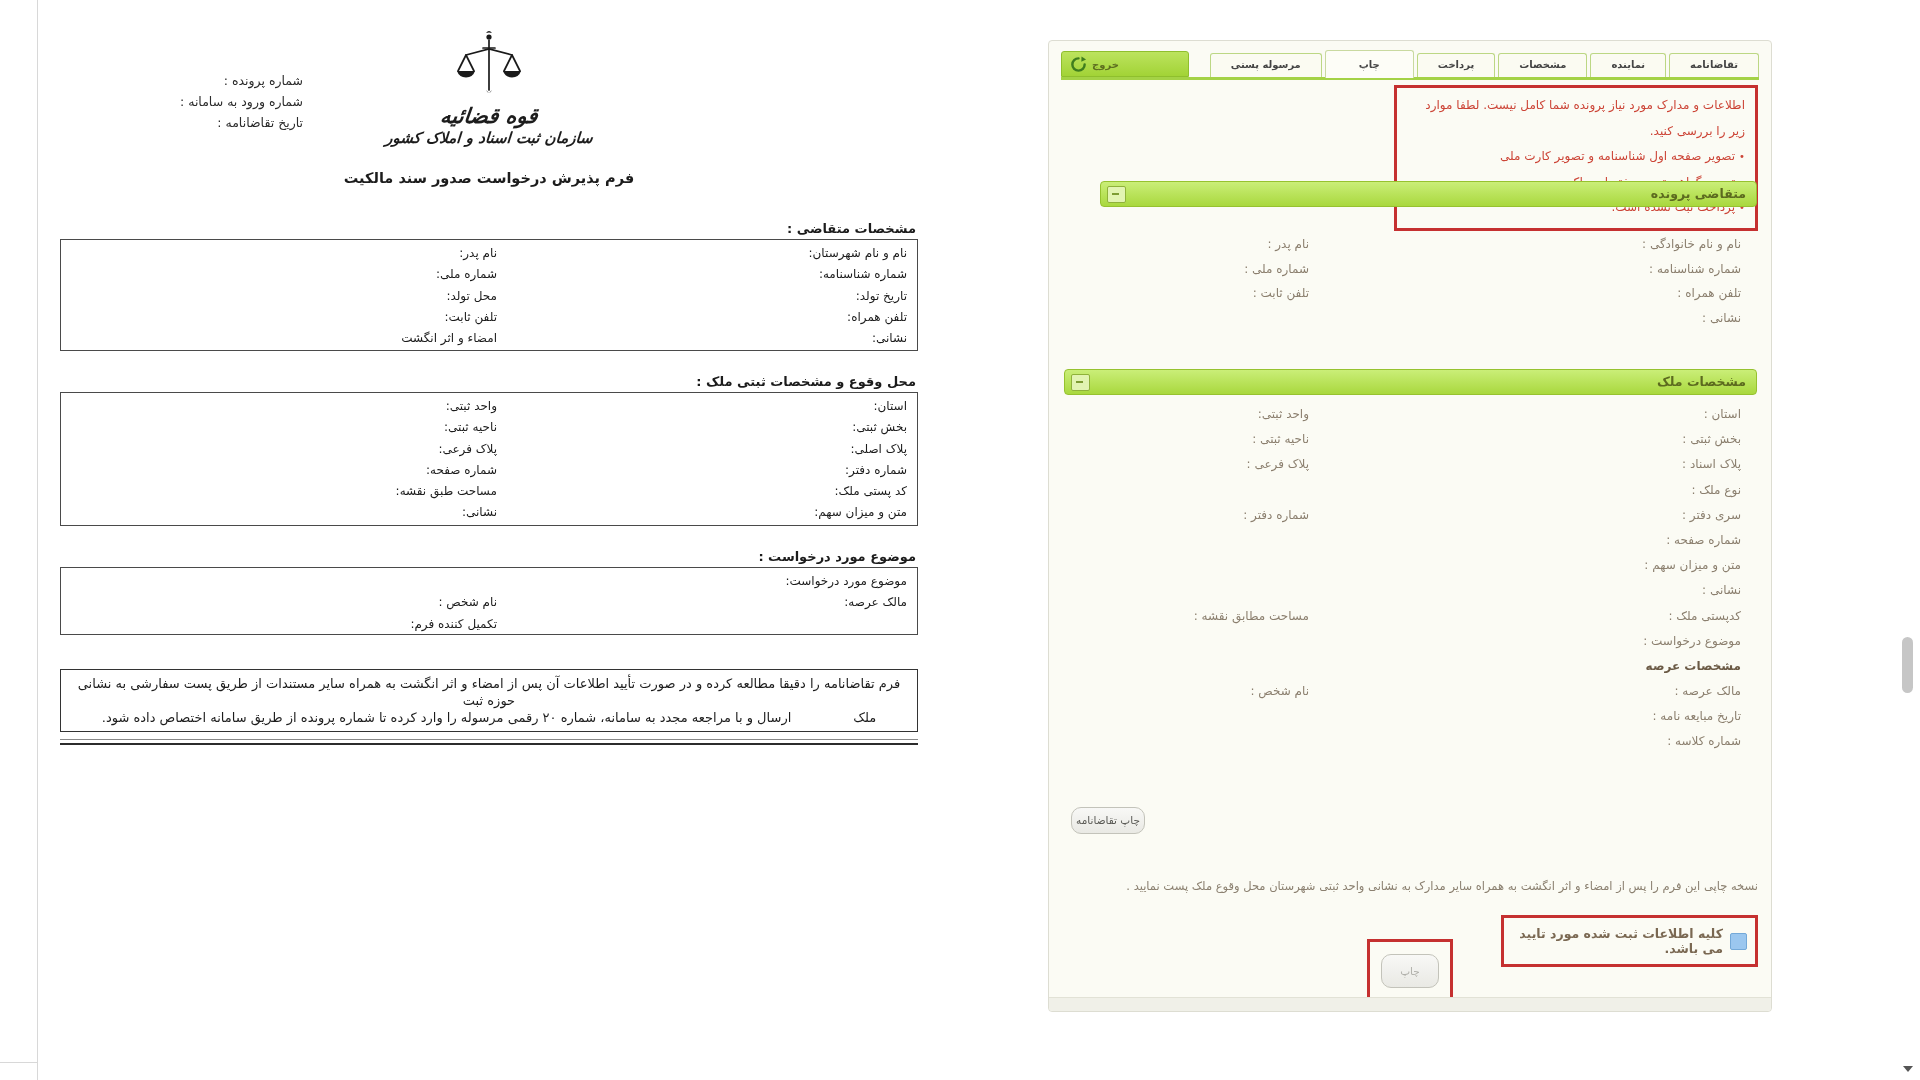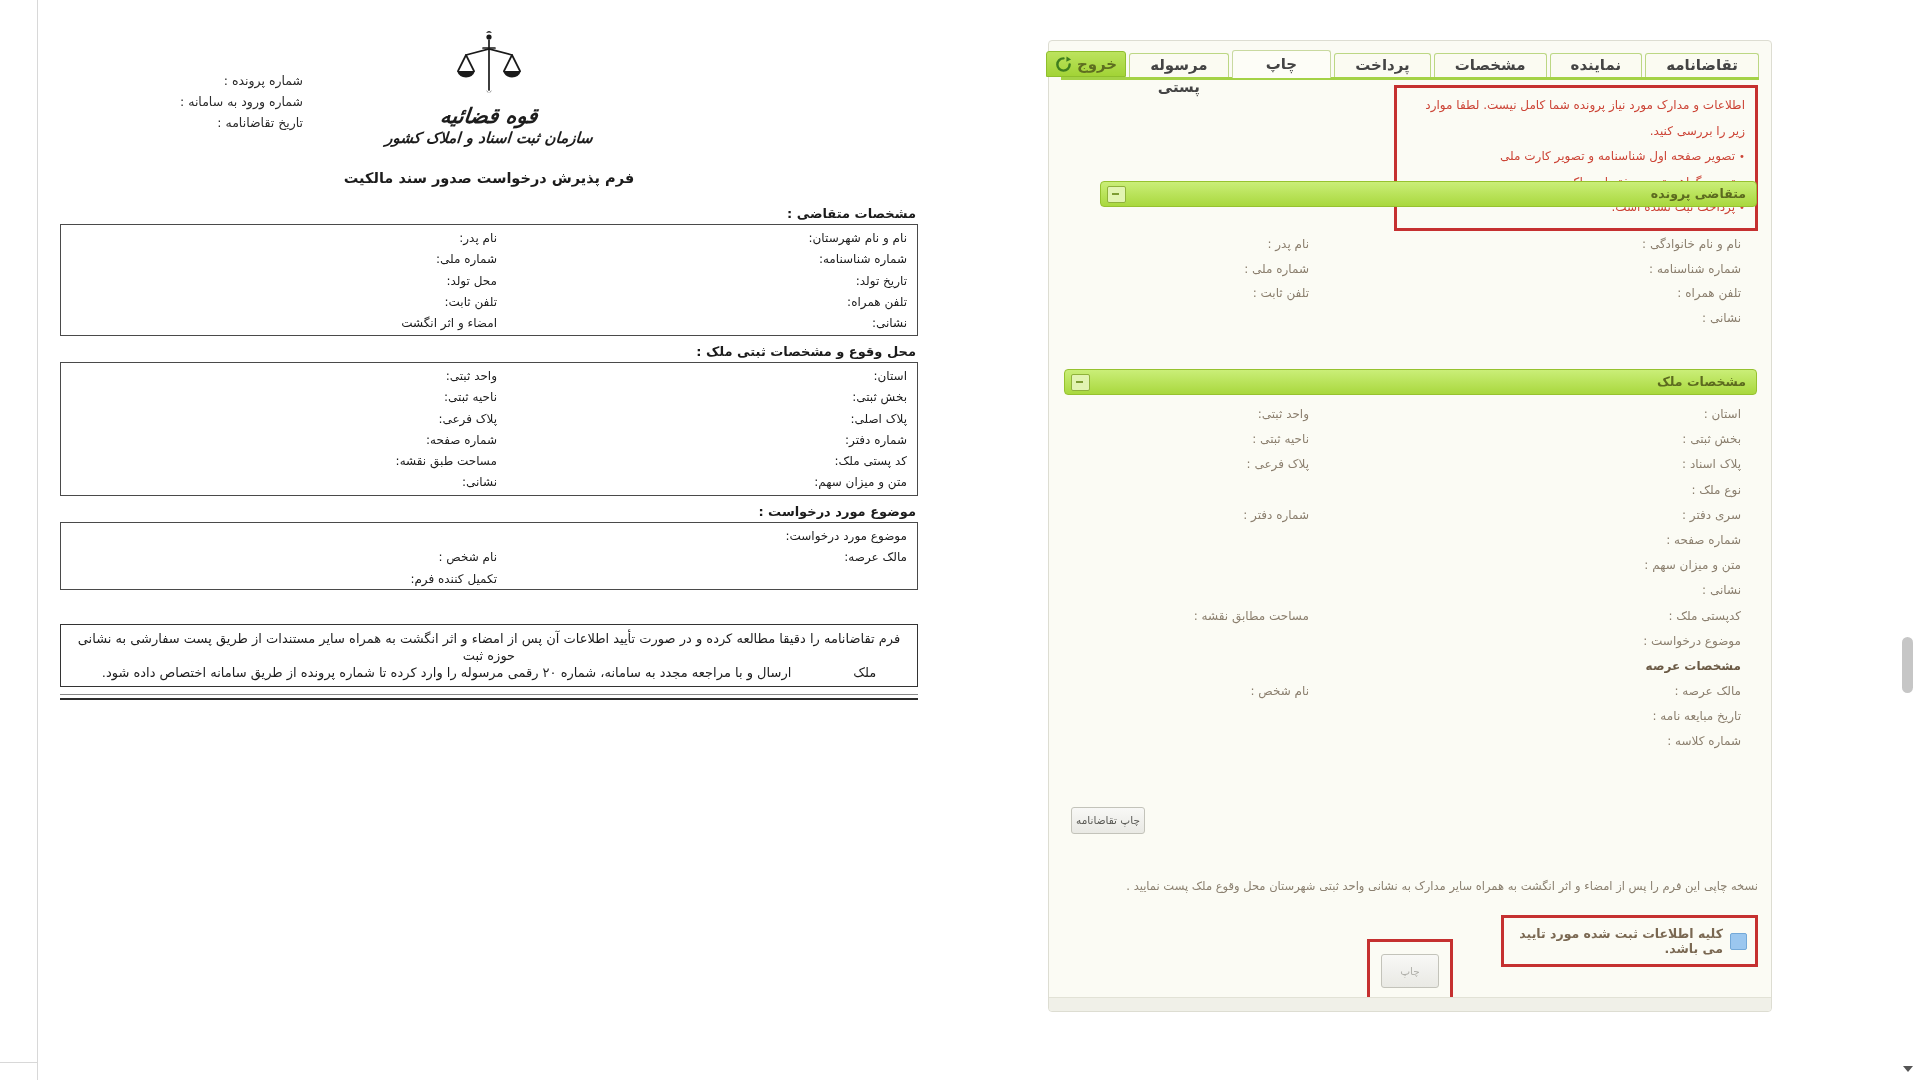--- a/index.html
+++ b/index.html
@@ -11,42 +11,42 @@
   #sb-down{position:absolute;left:1903px;top:1066px;width:0;height:0;
     border-left:5px solid transparent;border-right:5px solid transparent;border-top:6px solid #555;}
   
   #document{position:absolute;left:60px;top:28px;width:858px;color:#1c1c1c;direction:rtl;}
   .doc-header{position:relative;height:168px;text-align:center;}
   .doc-hfields{position:absolute;left:120px;top:40px;text-align:right;font-size:12.5px;line-height:21px;color:#2b2b2b;direction:rtl;}
   .emblem{display:block;margin:2px auto 0;}
   .callig1{font-size:21px;font-weight:bold;font-style:italic;transform:skewX(-6deg);line-height:24px;}
   .callig2{font-size:15px;font-weight:bold;font-style:italic;transform:skewX(-4deg);line-height:20px;}
   .doc-title{font-size:14.5px;font-weight:bold;margin-top:22px;}
-  .sec-label{font-size:13px;font-weight:bold;text-align:right;margin:8px 2px 3px;}
+  .sec-label{font-size:13px;font-weight:bold;text-align:right;margin:23px 2px 3px;}
   .doc-box{position:relative;border:1px solid #4a4a4a;background:#fff;padding-top:4px;direction:rtl;}
   .doc-box .frow{position:relative;height:21.3px;font-size:12px;}
   .doc-box .fl{position:absolute;top:2px;white-space:nowrap;}
   .doc-box .fl.r{right:10px;}
   .doc-box .fl.m{right:420px;}
   #doc-box1{height:106px;}
   #doc-box2{height:128px;}
   #doc-box3{height:62px;margin-bottom:34px;}
   .doc-footer{border:1px solid #333;padding:5px 10px;font-size:13px;line-height:17px;text-align:center;margin-top:28px;}
   .doc-footer .l2{display:inline-block;}
   .doc-footer .gapsp{display:inline-block;width:62px;}
   .doc-rule{margin-top:7px;height:3px;border-top:1px solid #888;border-bottom:2px solid #2c2c2c;}
   
   #panel{position:absolute;left:1048px;top:40px;width:722px;height:970px;background:#fbfbf4;
     border:1px solid #ddddd2;border-radius:4px;direction:rtl;}
   #panel-footer{position:absolute;left:0;right:0;bottom:0;height:13px;background:#f0f0e8;
     border-top:1px solid #e2e2d6;border-radius:0 0 4px 4px;}
   
   #tabs{position:absolute;top:9px;left:12px;right:12px;height:27px;display:flex;direction:rtl;
     align-items:flex-end;gap:3px;border-bottom:3px solid #a4d246;}
-  .tab{box-sizing:border-box;height:24px;line-height:22px;padding:0 20px;font-size:15px;font-weight:bold;color:#444;
+  .tab{box-sizing:border-box;height:24px;line-height:22px;padding:0 20px;font-size:10px;font-weight:bold;color:#444;
     background:#fbfbf2;border:1px solid #bcd784;border-bottom:none;border-radius:3px 3px 0 0;text-align:center;cursor:pointer;}
   .tab.active{height:28px;line-height:27px;padding:0 33px;background:#fdfdf7;border-color:#c9d9a0;margin-bottom:-1px;}
   .tab.exit{height:26px;line-height:25px;background:linear-gradient(#bce35e,#a2d336);border:1px solid #8fbf2d;
     width:128px;padding:0 8px;display:flex;align-items:center;justify-content:flex-end;gap:5px;color:#5e6e20;margin-right:auto;}
   .tab.exit .exicon{width:17px;height:17px;display:inline-block;}
   
   #warning{position:absolute;left:345px;top:44px;width:364px;box-sizing:border-box;border:3px solid #c53030;
     padding:5px 10px 7px;color:#cc4436;font-size:12px;line-height:25.5px;text-align:right;direction:rtl;}
   #warning .wrow .bl{font-size:10px;margin-left:4px;}
   
@@ -63,21 +63,21 @@
   .pfields .frow{position:relative;font-size:12px;}
   .pfields .fl{position:absolute;top:0;white-space:nowrap;}
   .pfields .fl.r{right:30px;}
   .pfields .fl.m{right:462px;}
   #fields-applicant{top:196px;}
   #fields-applicant .frow{height:24.5px;}
   #fields-melk{top:366px;}
   #fields-melk .frow{height:25.2px;}
   .pfields .frow.bold .fl{font-weight:bold;color:#6b5a45;}
   
-  .gbtn{box-sizing:border-box;background:linear-gradient(#f8f8f6,#e9e9e4);border:1px solid #c3c3ba;border-radius:3px;
+  .gbtn{box-sizing:border-box;background:linear-gradient(#f8f8f6,#e9e9e4);border:1px solid #c3c3ba;border-radius:10px;
     color:#5a5a55;font-size:10.5px;text-align:center;cursor:pointer;font-family:"DejaVu Sans",sans-serif;}
   #btn-print-request{position:absolute;left:22px;top:766px;width:74px;height:27px;line-height:25px;}
   #post-note{position:absolute;right:13px;top:838px;font-size:11.5px;color:#8b8070;text-align:right;direction:rtl;white-space:nowrap;}
   #confirm-box{position:absolute;left:452px;top:874px;width:257px;height:52px;box-sizing:border-box;border:3px solid #c53030;
     display:flex;align-items:center;direction:rtl;padding:0 8px;gap:7px;}
   #confirm-checkbox{width:15px;height:15px;background:#9bc7ef;border:1px solid #74a9d8;border-radius:2px;flex:0 0 auto;cursor:pointer;}
   #confirm-label{font-size:12.5px;font-weight:bold;color:#7a6852;}
   #print-box{position:absolute;left:318px;top:898px;width:86px;height:62px;box-sizing:border-box;border:3px solid #c53030;}
   #btn-print{position:absolute;left:11px;top:12px;width:58px;height:34px;line-height:32px;color:#b0b0aa;}
 </style>

